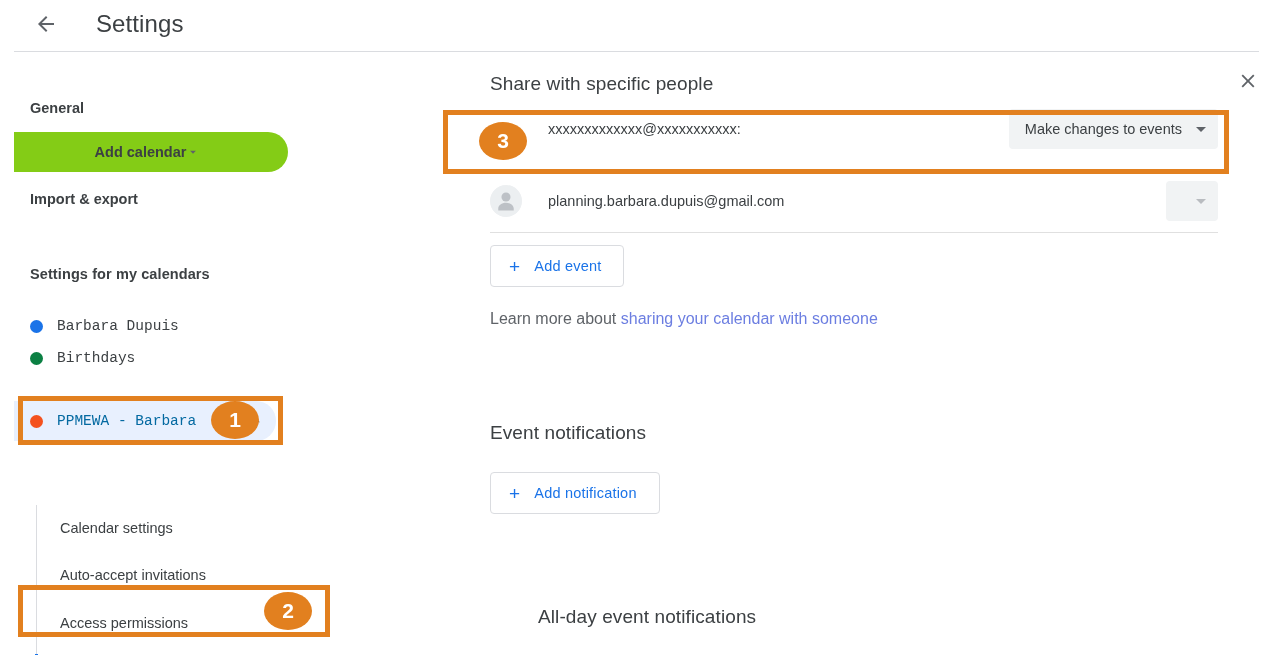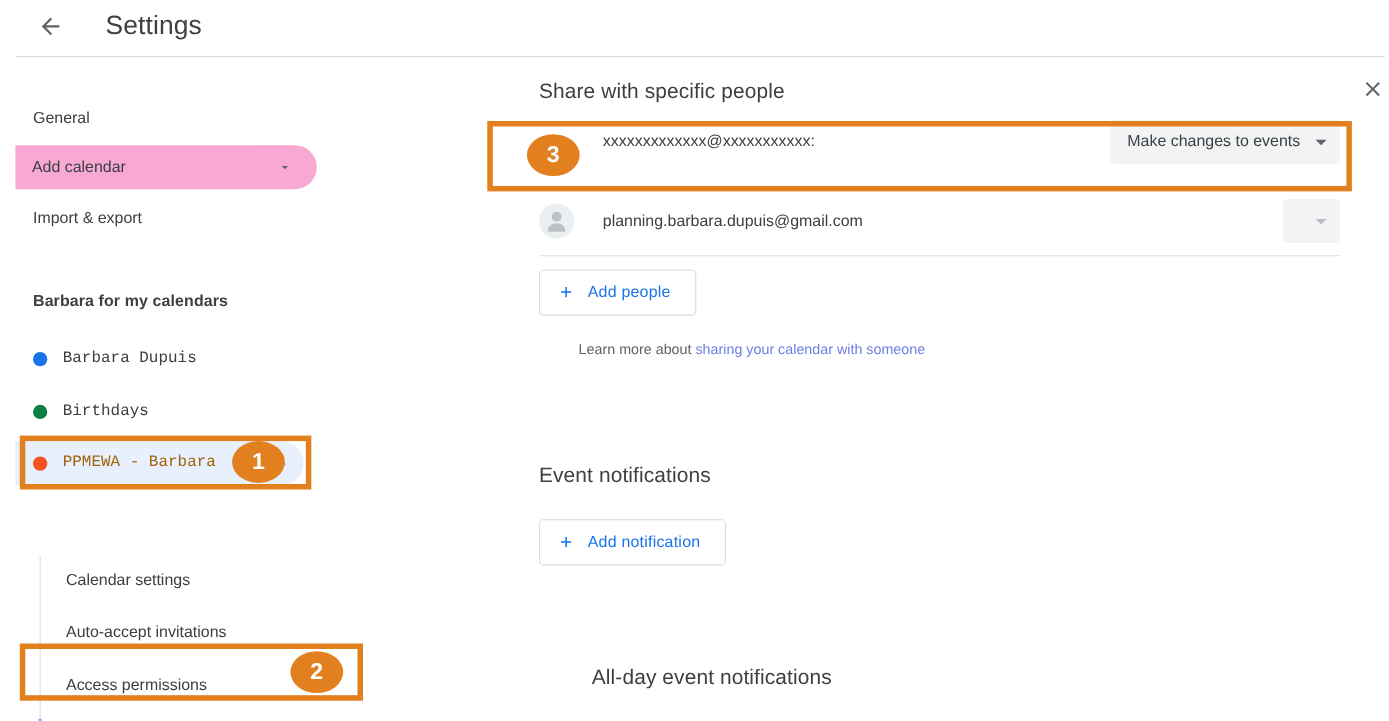--- a/index.html
+++ b/index.html
@@ -49,27 +49,28 @@
   }
   .nav-top-item {
     position: absolute; left: 14px;
     height: 40px; width: 274px;
     display: flex; align-items: center;
     padding-left: 16px;
     font-size: 14.5px; color: #3c4043;
     border-radius: 0 20px 20px 0;
     cursor: pointer;
     white-space: nowrap;
+    font-weight: bold;
   }
   #nav-general { top: 28px; }
   #nav-add-calendar {
     top: 72px;
-    background: #f9a8d4;
+    background: #84cc16;
     border-radius: 0 20px 20px 0;
-    justify-content: space-between;
+    justify-content: center;
     padding-right: 22px;
     padding-left: 15px;
   }
   #nav-import-export { top: 119px; }
   .chev {
     width: 14px; height: 14px; display: inline-block;
   }
   #section-heading {
     position: absolute; left: 30px; top: 206px;
     font-size: 14.5px; font-weight: bold; color: #3c4043;
@@ -84,30 +85,30 @@
     border-radius: 0 20px 20px 0;
     cursor: pointer;
     white-space: nowrap;
     font-family: Liberation Mono, monospace;
   }
   .cal-dot {
     width: 13px; height: 13px; border-radius: 50%;
     flex: 0 0 13px; margin-right: 14px;
   }
   #cal-barbara { top: 246px; }
-  #cal-birthdays { top: 294px; }
+  #cal-birthdays { top: 278px; }
   #cal-ppmewa {
     top: 341px;
     background: #e8f0fe;
     color: #1967d2;
     font-weight: 500;
     width: 262px;
     justify-content: flex-start;
   }
-  #cal-ppmewa .cal-label { color: #a16207; }
+  #cal-ppmewa .cal-label { color: #0369a1; }
   #ppmewa-collapse {
     position: absolute; right: 12px; top: 13px;
     width: 14px; height: 14px;
   }
   #subnav-rail {
     position: absolute; left: 36px; top: 445px;
     width: 1px; height: 150px;
     background: #dadce0;
   }
   .subnav-item {
@@ -212,23 +213,22 @@
   }
   #add-people-btn { top: 185px; }
   #add-notification-btn { top: 412px; }
   .plus-glyph {
     font-size: 19px; font-weight: 400; line-height: 1;
     margin-right: 14px; color: #1a73e8;
   }
 
   #learn-more {
     position: absolute; left: 60px; top: 250px;
-    font-size: 13px; color: #5f6368;
+    font-size: 16px; color: #5f6368;
     white-space: nowrap;
-    margin-left: 36px;
   }
   #learn-more-link { color: #6c7ee1; cursor: pointer; }
 
   
   #annotations { position: absolute; left: 0; top: 0; width: 1263px; height: 655px; pointer-events: none; }
   .anno-box {
     position: absolute;
     border: 5px solid #e2801f;
     background: transparent;
   }
@@ -274,21 +274,21 @@
       <svg width="14" height="14" viewBox="0 0 24 24">
           <path d="M7 10l5 5 5-5z" fill="#5f6368"></path>
         </svg>
     </span>
   </div>
 
   <div class="nav-top-item" id="nav-import-export">
     <span>Import &amp; export</span>
   </div>
 
-  <div id="section-heading">Barbara for my calendars</div>
+  <div id="section-heading">Settings for my calendars</div>
 
   <div class="cal-row" id="cal-barbara">
     <span class="cal-dot" style="background:#1a73e8"></span>
     <span class="cal-label">Barbara Dupuis</span>
   </div>
 
   <div class="cal-row" id="cal-birthdays">
     <span class="cal-dot" style="background:#0b8043"></span>
     <span class="cal-label">Birthdays</span>
   </div>
@@ -345,21 +345,21 @@
     </span>
     <span class="share-email">planning.barbara.dupuis@gmail.com</span>
     <span class="perm-select disabled">
       <span class="perm-caret"></span>
     </span>
   </div>
   <div class="row-divider" id="divider-2"></div>
 
   <div class="outline-btn" id="add-people-btn">
     <span class="plus-glyph">+</span>
-    <span>Add people</span>
+    <span>Add event</span>
   </div>
 
   <div id="learn-more">
     <span>Learn more about </span><span id="learn-more-link">sharing your calendar with someone</span>
   </div>
 
   <div class="section-title" id="event-notif-title">Event notifications</div>
 
   <div class="outline-btn" id="add-notification-btn">
     <span class="plus-glyph">+</span>

